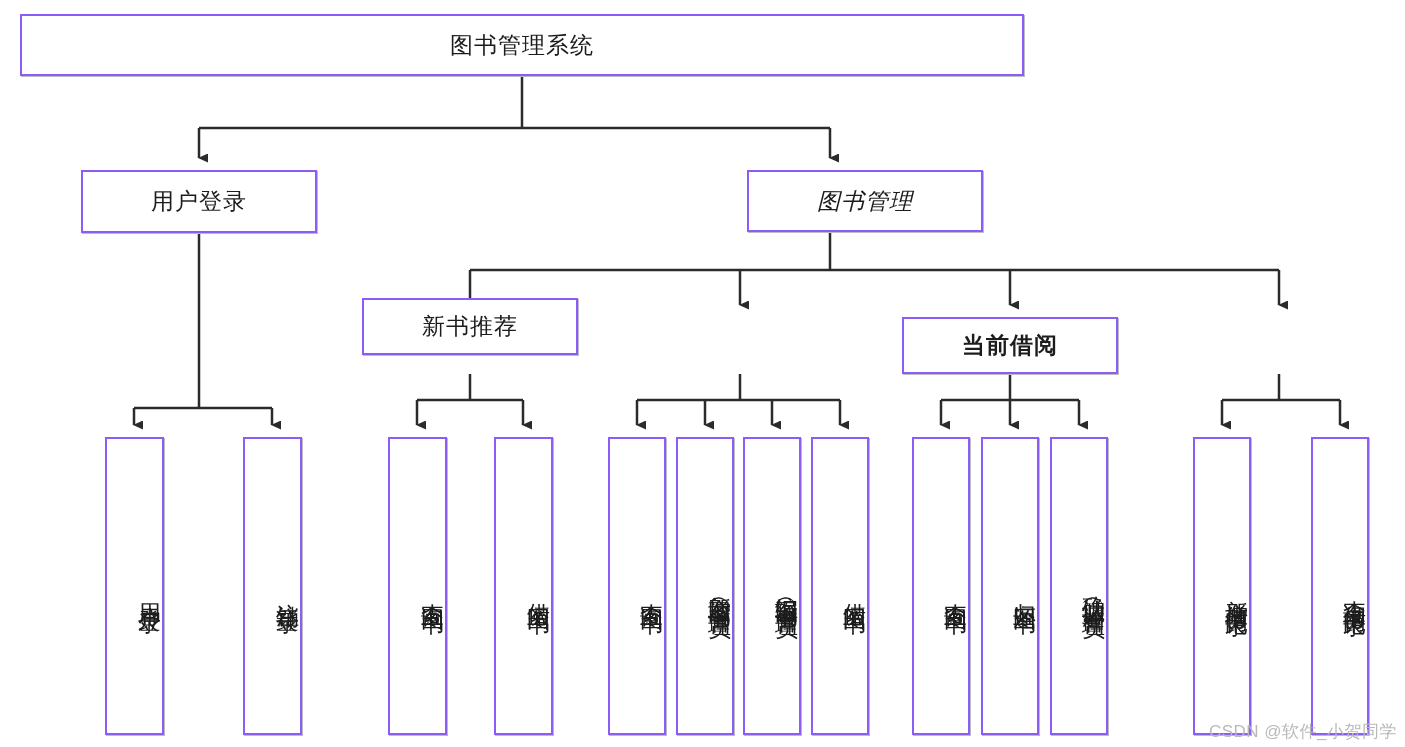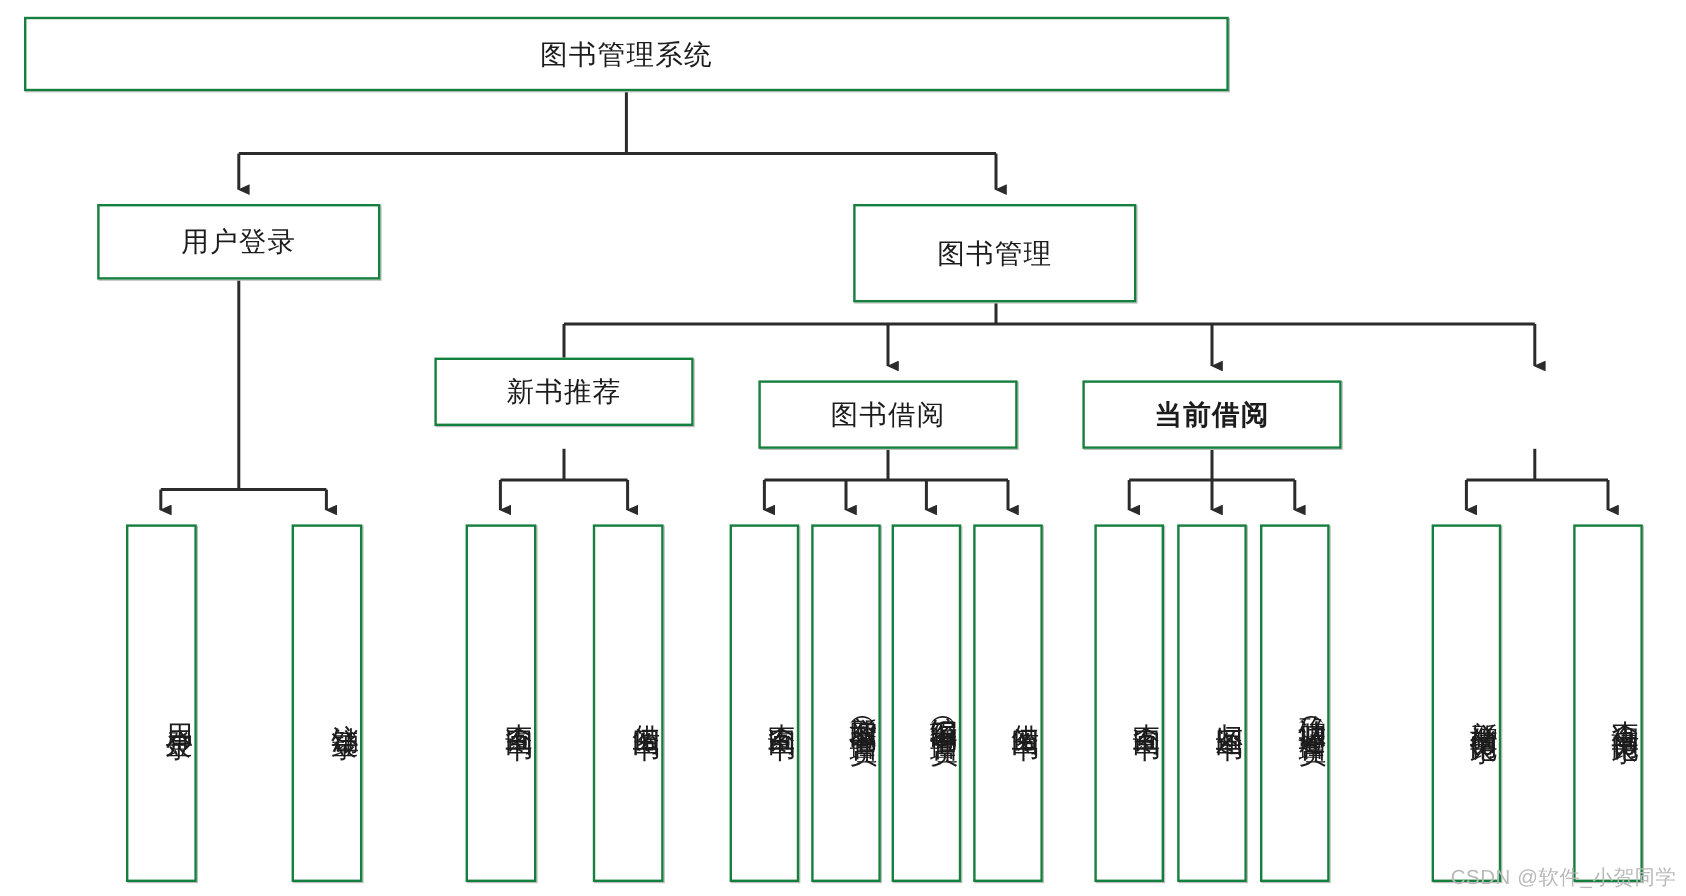--- a/index.html
+++ b/index.html
@@ -20,21 +20,21 @@
   svg#edges {
     position: absolute;
     left: 0;
     top: 0;
     width: 1405px;
     height: 747px;
   }
   .node {
     position: absolute;
     box-sizing: border-box;
-    border: 2px solid #15803d;
+    border: 2px solid #8b5cf6;
     background: #ffffff;
     display: flex;
     align-items: center;
     justify-content: center;
     color: #1c1c1c;
     box-shadow: 1px 1px 0 0 #bdbdbd;
   }
   .node.h {
     font-size: 23px;
     letter-spacing: 1px;
@@ -119,29 +119,26 @@
     </g>
   </svg>
 
   <div class="node h" style="left:20px; top:14px; width:1004px; height:62px;">
     <span class="lbl">图书管理系统</span>
   </div>
 
   <div class="node h" style="left:81px; top:170px; width:236px; height:63px;">
     <span class="lbl">用户登录</span>
   </div>
-  <div class="node h" style="left:711px; top:170px; width:236px; height:82px;">
+  <div class="node h" style="left:747px; top:170px; width:236px; height:62px;font-style:italic;">
     <span class="lbl">图书管理</span>
   </div>
 
   <div class="node h" style="left:362px; top:298px; width:216px; height:57px;">
     <span class="lbl">新书推荐</span>
-  </div>
-  <div class="node h" style="left:632px; top:317px; width:216px; height:57px;">
-    <span class="lbl">图书借阅</span>
   </div>
   <div class="node h" style="left:902px; top:317px; width:216px; height:57px;font-weight:bold;">
     <span class="lbl">当前借阅</span>
   </div>
 
   <div class="node v" style="left:105px; top:437px; width:59px; height:298px;">
     <span class="lbl">用户登录</span>
   </div>
   <div class="node v" style="left:243px; top:437px; width:59px; height:298px;">
     <span class="lbl">注销登录</span>

